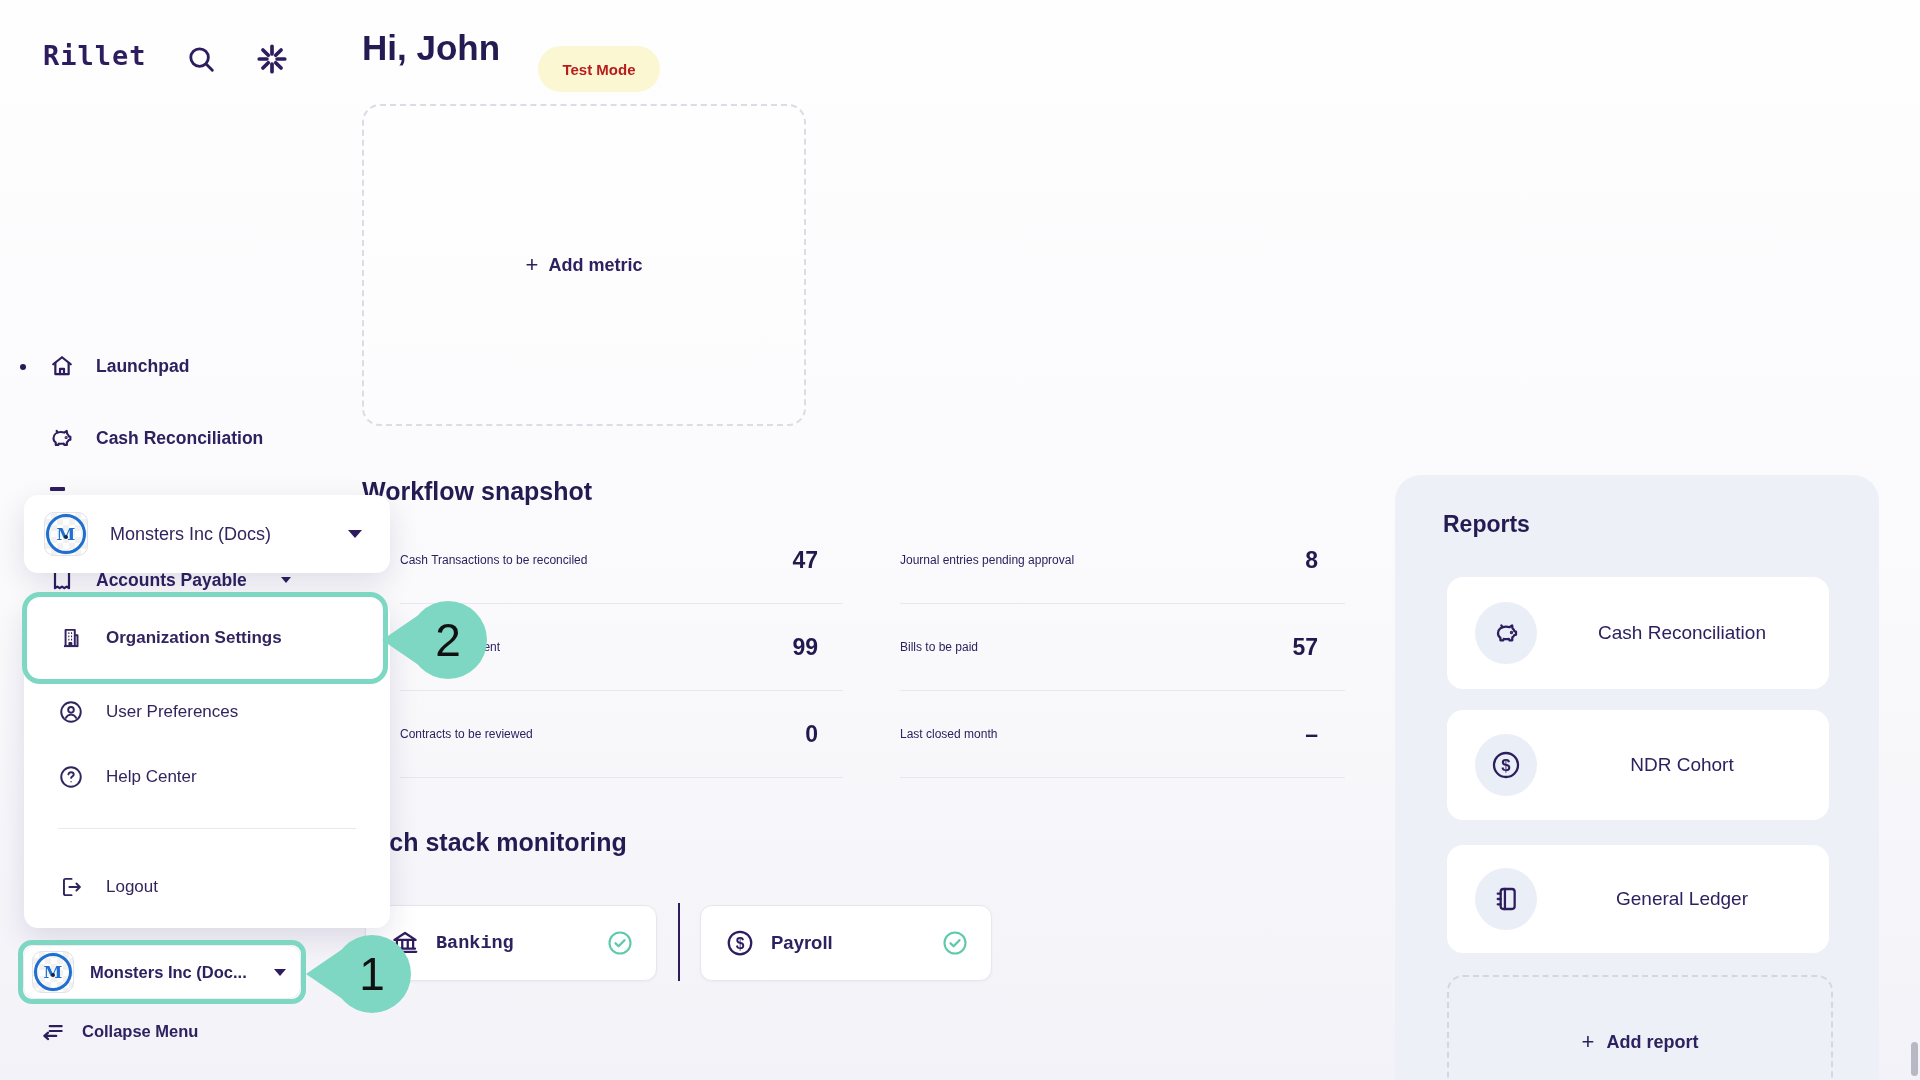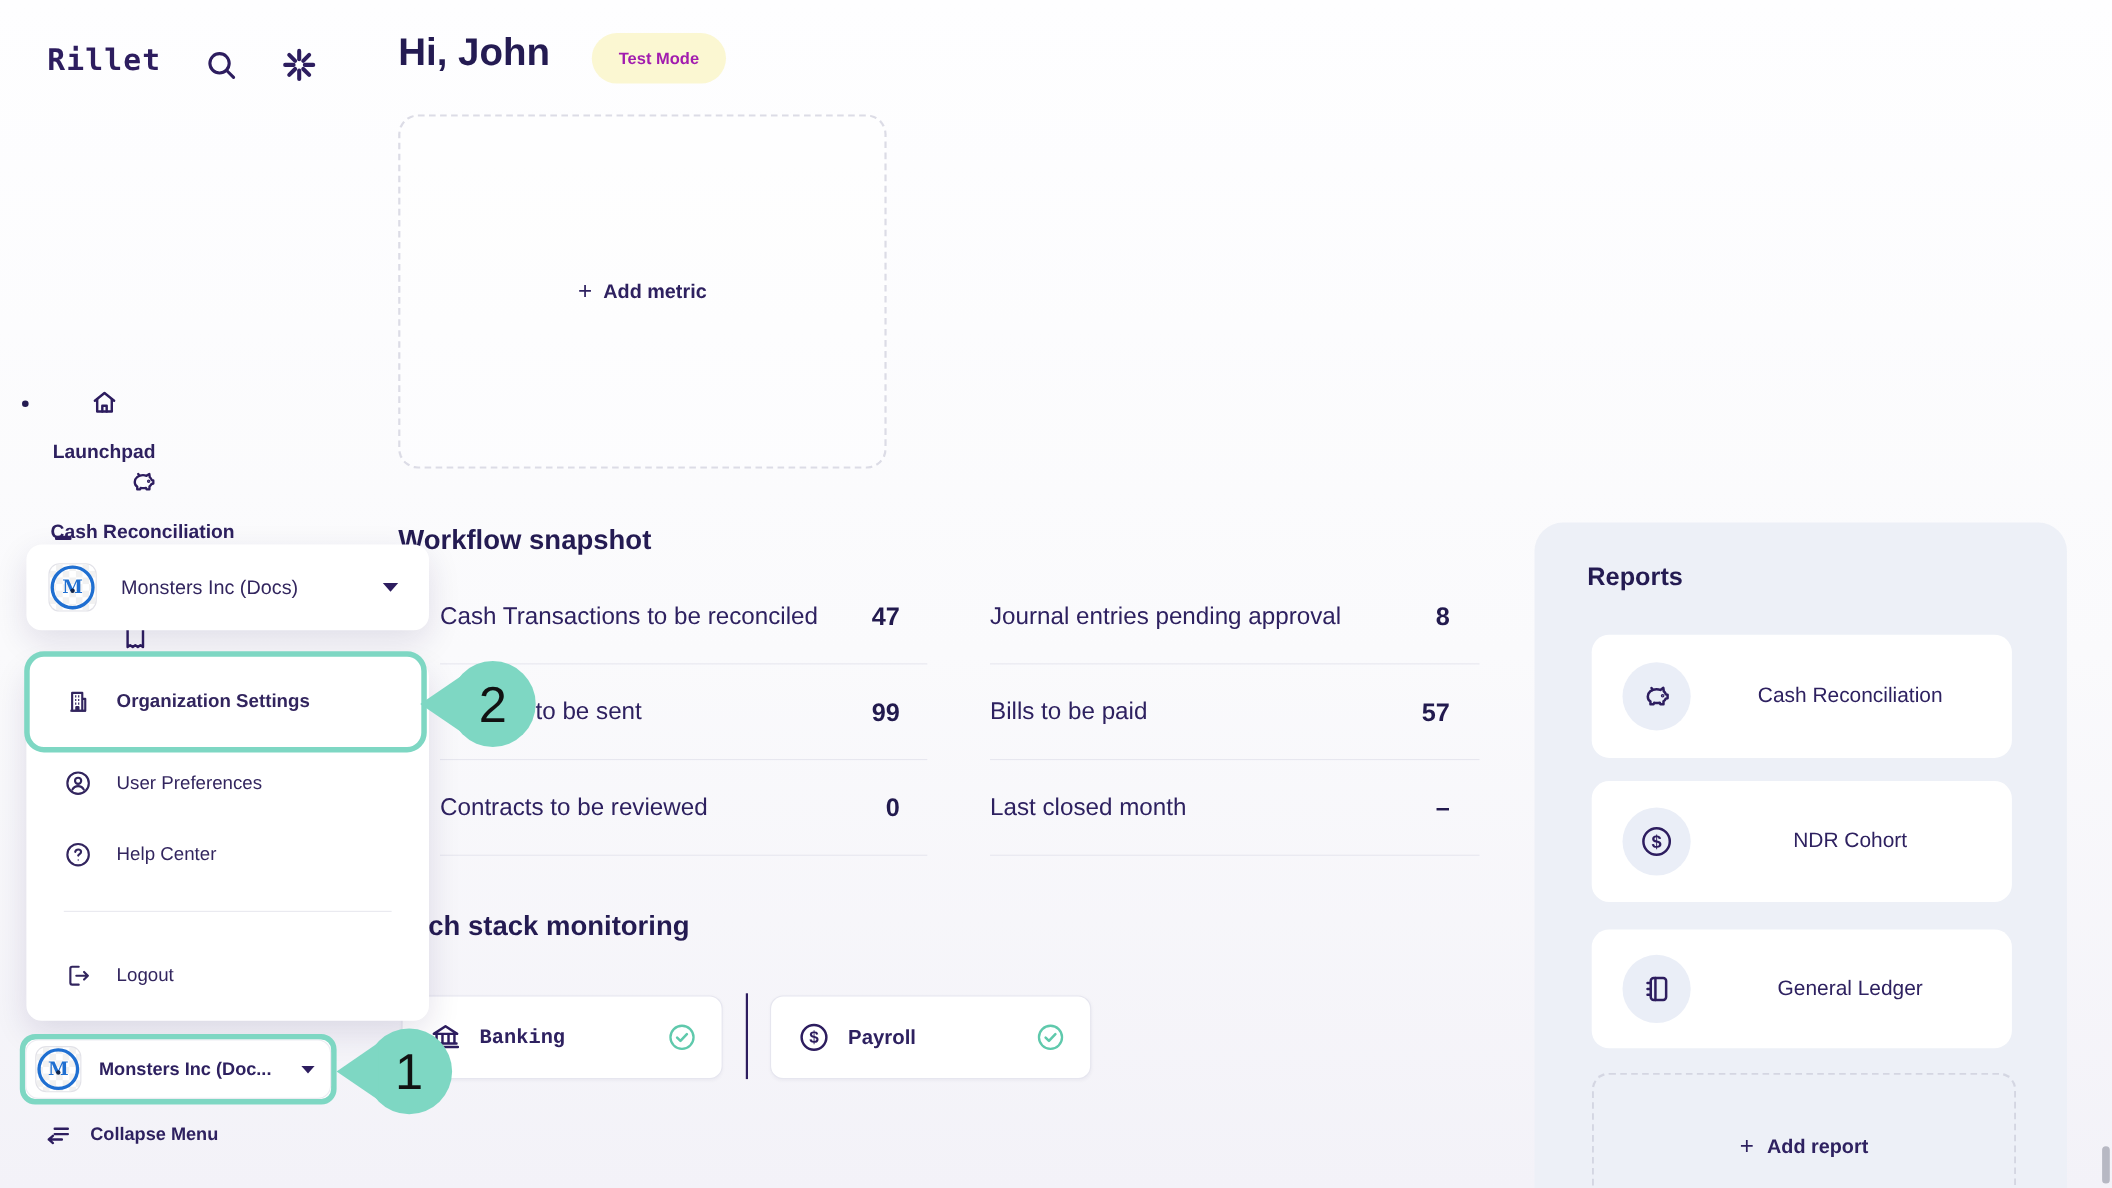--- a/index.html
+++ b/index.html
@@ -8,52 +8,52 @@
     font-family:"Liberation Sans",sans-serif;color:#2e2160;}
   .abs{position:absolute;}
   svg{display:block;}
 
   
   .logo{left:43px;top:40px;font-family:"DejaVu Sans Mono",monospace;font-size:27px;font-weight:700;color:#2d1d5f;letter-spacing:1px;}
   .topicon{width:34px;height:34px;cursor:pointer;}
 
   
   .greeting{left:362px;top:28px;font-size:35px;font-weight:800;color:#241b52;}
-  .mode-badge{left:538px;top:30px;width:122px;height:46px;background:#fbf7d2;border-radius:24px;
-    display:flex;align-items:center;justify-content:center;font-size:15px;font-weight:600;color:#a21caf;}
+  .mode-badge{left:538px;top:46px;width:122px;height:46px;background:#fbf7d2;border-radius:24px;
+    display:flex;align-items:center;justify-content:center;font-size:15px;font-weight:600;color:#b91c1c;}
 
   
   .add-metric{left:362px;top:104px;width:440px;height:318px;border:2px dashed #dcdce6;border-radius:18px;
     display:flex;align-items:center;justify-content:center;gap:10px;font-size:18px;font-weight:600;color:#2e2160;cursor:pointer;background:rgba(255,255,255,.4);}
   .plus-glyph{font-size:22px;font-weight:400;line-height:1;}
 
   
   .section-title{font-size:25px;font-weight:700;color:#241b52;}
   .wf-col{position:absolute;top:517px;}
   .wf-row{height:86px;display:flex;align-items:center;justify-content:space-between;border-bottom:1px solid #e7e7ef;}
-  .wf-label{font-size:22px;color:#2e2160;}
+  .wf-label{font-size:12px;color:#2e2160;}
   .wf-value{font-size:23px;font-weight:700;color:#221a4e;}
 
   
   .tech-card{position:absolute;top:905px;width:290px;height:74px;background:#fff;border:1px solid #e6e6ef;border-radius:12px;
     display:flex;align-items:center;box-shadow:0 1px 3px rgba(30,20,80,.04);cursor:pointer;}
   .tech-divider{left:678px;top:903px;width:2px;height:78px;background:#2d1d5f;}
 
   
   .reports{left:1395px;top:475px;width:484px;height:660px;background:#edf0f7;border-radius:26px;}
   .report-card{position:absolute;left:52px;width:382px;background:#fff;border-radius:16px;cursor:pointer;}
   .report-icon-circle{position:absolute;left:28px;top:50%;transform:translateY(-50%);width:62px;height:62px;border-radius:50%;
     background:#eaeef7;display:flex;align-items:center;justify-content:center;}
   .report-label{position:absolute;left:104px;right:16px;top:50%;transform:translateY(-50%);
     text-align:center;font-size:19px;font-weight:500;color:#2e2160;line-height:1.35;}
   .add-report{position:absolute;left:52px;width:382px;height:130px;border:2px dashed #d4d6e2;border-radius:16px;
     display:flex;align-items:center;justify-content:center;gap:12px;font-size:18px;font-weight:600;color:#2e2160;cursor:pointer;}
 
   
-  .side-item{position:absolute;display:flex;align-items:center;gap:20px;cursor:pointer;flex-direction:column;}
+  .side-item{position:absolute;display:flex;align-items:center;gap:20px;cursor:pointer;}
   .side-label{font-size:17.5px;font-weight:700;color:#2e2160;}
   .active-dot{left:20px;top:364px;width:6px;height:6px;border-radius:50%;background:#241b52;}
   .hidden-sliver{left:50px;top:487px;width:15px;height:4px;background:#2d1d5f;border-radius:1px;}
 
   
   .menu-box{background:#fff;border-radius:14px;box-shadow:0 10px 30px rgba(30,20,80,.12);}
   .menu-top{left:24px;top:495px;width:366px;height:78px;display:flex;align-items:center;z-index:10;cursor:pointer;}
   .menu-body{left:24px;top:601px;width:366px;height:327px;z-index:10;}
   .menu-item{position:absolute;left:0;width:100%;height:56px;display:flex;align-items:center;gap:22px;padding-left:34px;box-sizing:border-box;cursor:pointer;}
   .menu-label{font-size:17px;font-weight:500;color:#32255e;}

